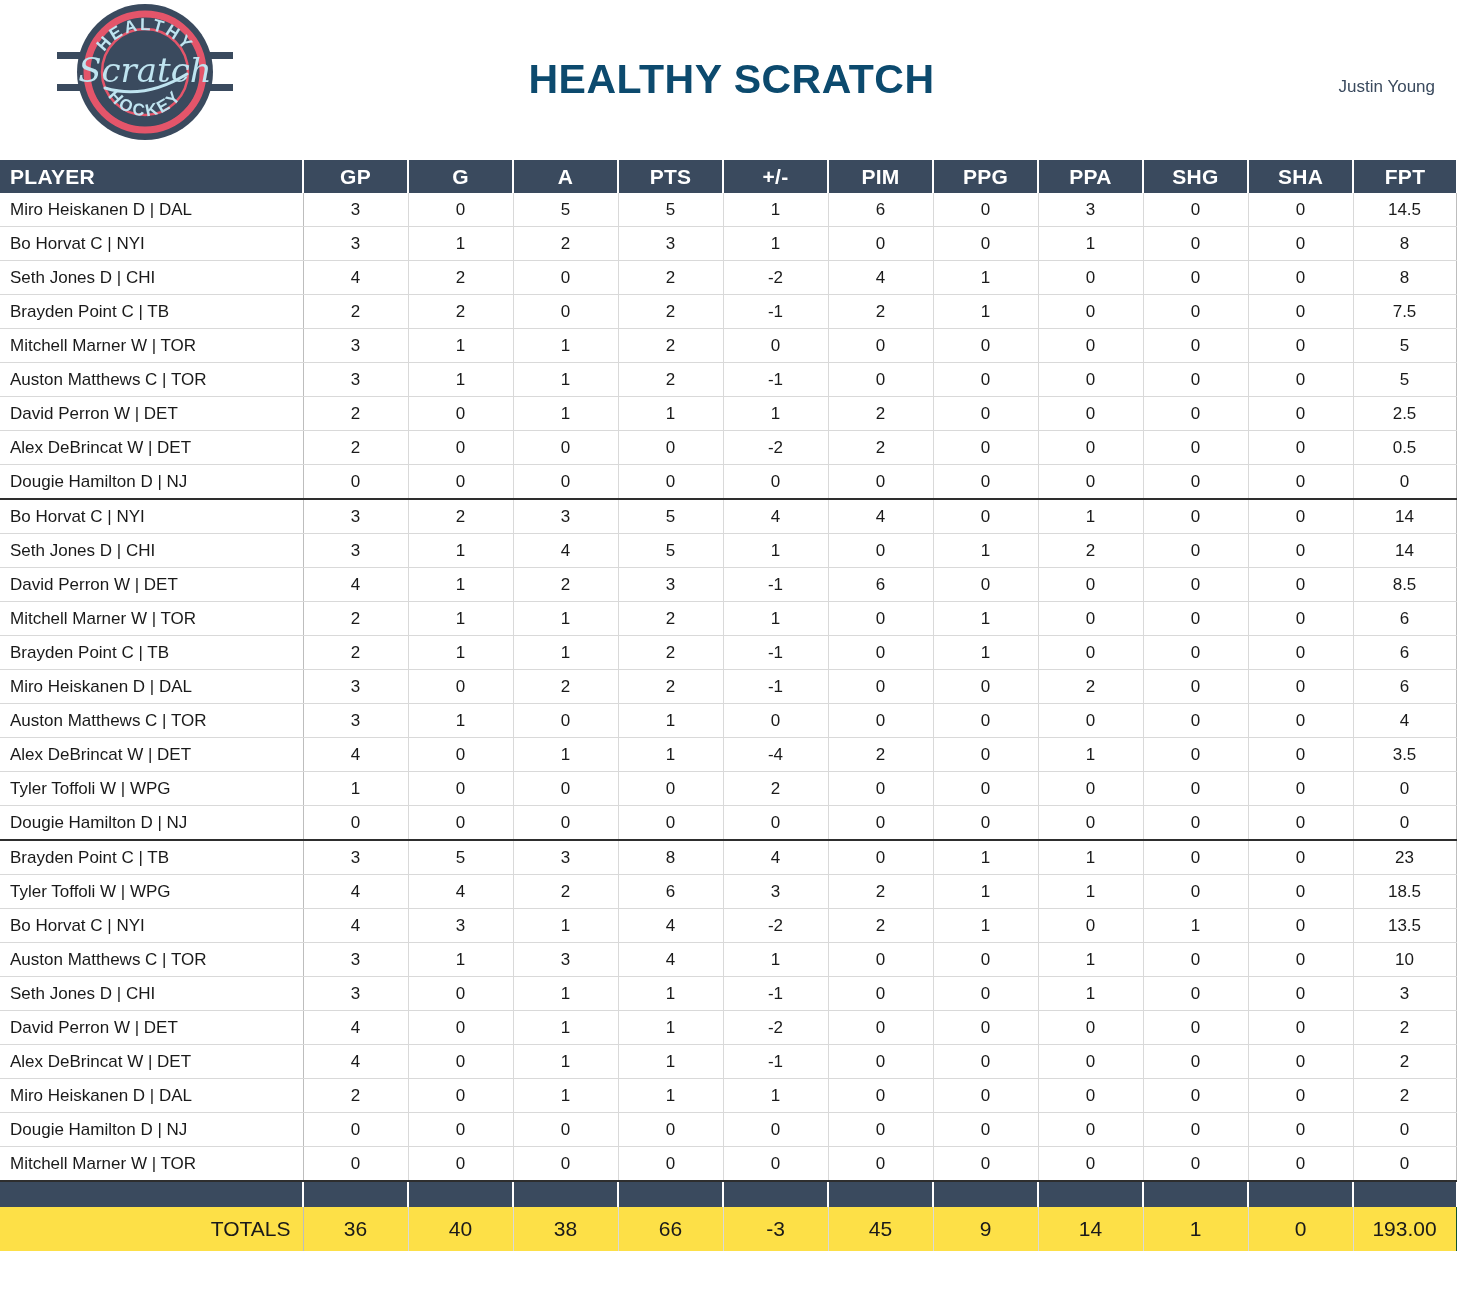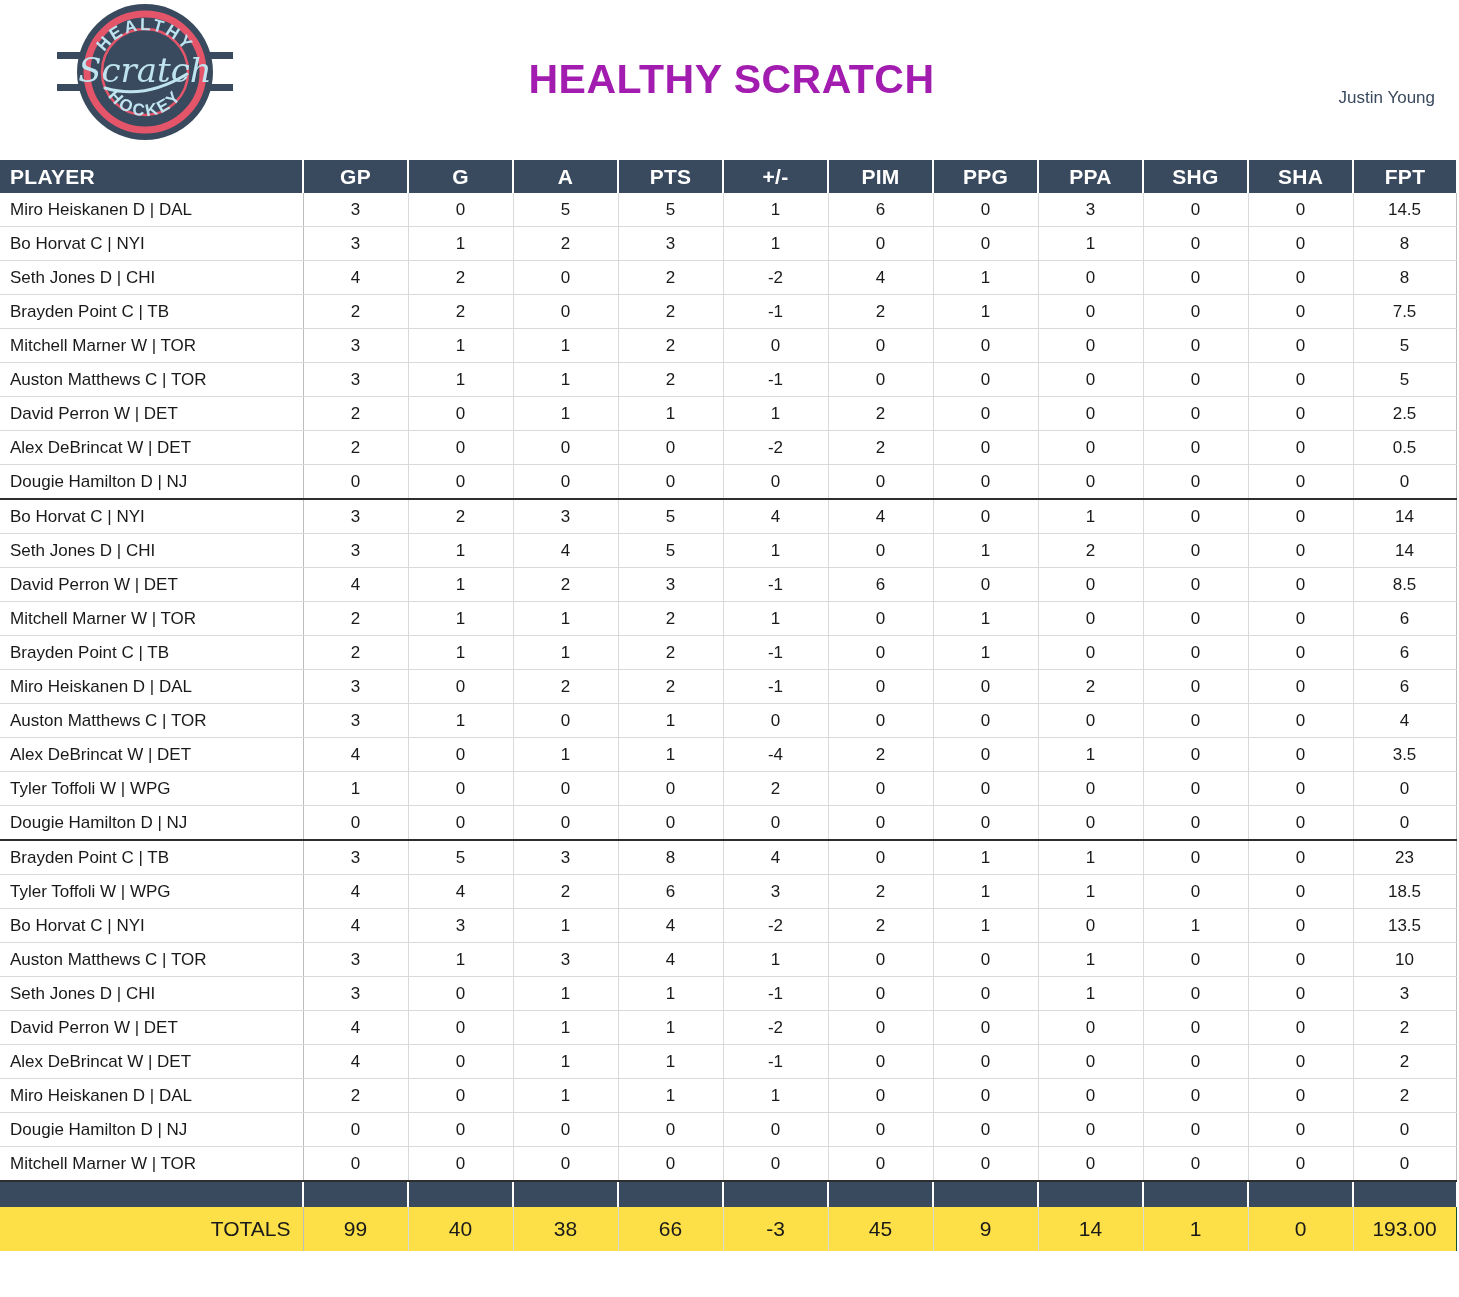--- a/index.html
+++ b/index.html
@@ -41,27 +41,27 @@
 
   .title {
     position: absolute;
     left: 4px;
     right: 0;
     top: 56px;
     text-align: center;
     font-size: 41px;
     font-weight: bold;
     letter-spacing: 0.5px;
-    color: #a21caf;
+    color: #0c4a6e;
     font-family: "Liberation Sans", sans-serif;
   }
   .owner {
     position: absolute;
     right: 24px;
-    top: 88px;
+    top: 77px;
     font-size: 17px;
     color: #3a4a5e;
     white-space: nowrap;
     margin-left: 30px;
   }
 
   
   table.stats {
     border-collapse: collapse;
     table-layout: fixed;
@@ -645,21 +645,21 @@
         <td></td>
         <td></td>
         <td></td>
         <td></td>
         <td></td>
         <td></td>
         <td class="last"></td>
       </tr>
       <tr class="totals">
         <td class="label">TOTALS</td>
-        <td>99</td>
+        <td>36</td>
         <td>40</td>
         <td>38</td>
         <td>66</td>
         <td>-3</td>
         <td>45</td>
         <td>9</td>
         <td>14</td>
         <td>1</td>
         <td>0</td>
         <td class="fpt">193.00</td>

